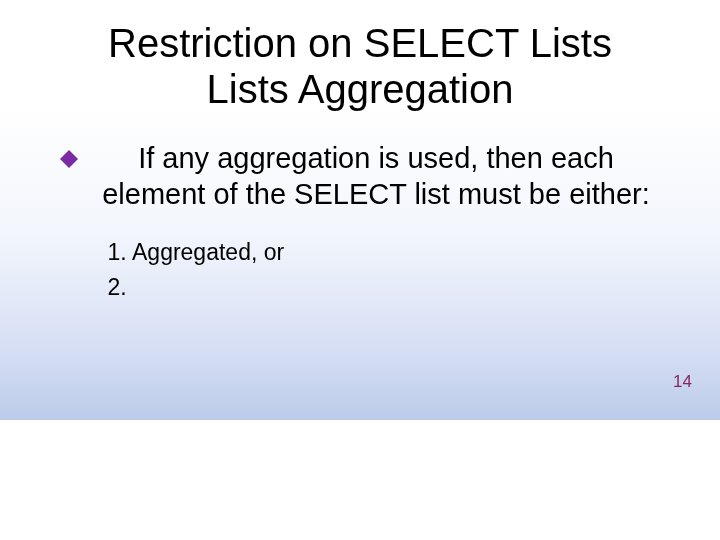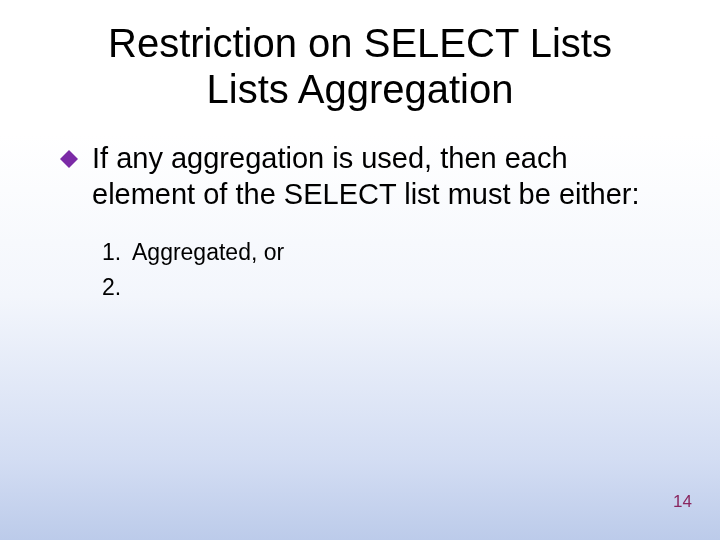--- a/index.html
+++ b/index.html
@@ -4,37 +4,38 @@
 <style>
   html, body {
     margin: 0;
     padding: 0;
     width: 720px;
     height: 540px;
     overflow: hidden;
   }
   .slide {
     width: 720px;
-    height: 540px;
+    height: 420px;
     background: linear-gradient(to bottom, #ffffff 0%, #ffffff 25%, #f3f6fc 55%, #d3ddf3 85%, #bccbea 100%);
     position: relative;
     font-family: Verdana, Geneva, sans-serif;
     color: #000;
     box-sizing: border-box;
   }
   .title {
     text-align: center;
     font-size: 40px;
     line-height: 1.15;
     padding-top: 20px;
     font-weight: 400;
     font-family: "Trebuchet MS", Verdana, sans-serif;
   }
   .body {
     padding: 28px 60px 0 60px;
+    text-align: center;
   }
   .bullet-row {
     display: flex;
     align-items: flex-start;
   }
   .diamond {
     width: 18px;
     height: 18px;
     flex: 0 0 18px;
     margin-top: 10px;

